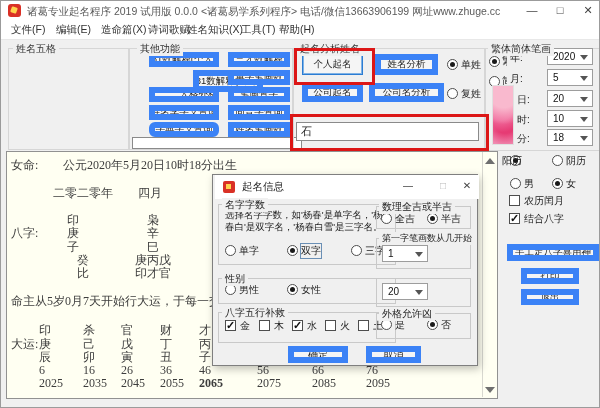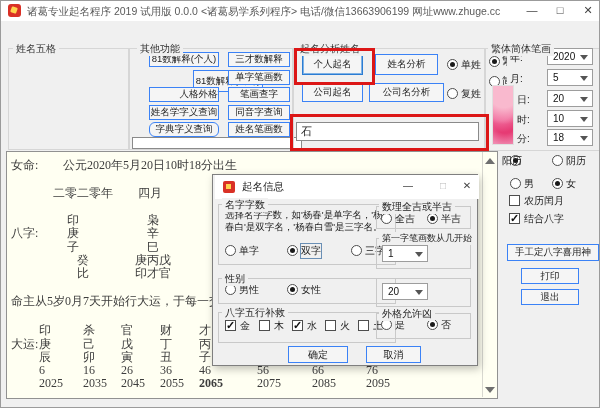--- a/index.html
+++ b/index.html
@@ -11,21 +11,21 @@
   .app-icon::after{content:"";position:absolute;left:3px;top:3px;width:6px;height:6px;background:#ffd24d;border-radius:1px;transform:rotate(20deg);}
   .title-text{position:absolute;left:26px;top:4px;font-size:10.5px;color:#5a5a5a;white-space:nowrap;}
   .wbtn{position:absolute;top:0;width:26px;height:20px;text-align:center;line-height:19px;font-size:11px;color:#444;}
   
   .menubar{position:absolute;left:0;top:20px;width:600px;height:18px;background:#ffffff;border-bottom:1px solid #e8e8e8;}
   .menu-item{position:absolute;top:2px;font-size:10.5px;color:#333;white-space:nowrap;}
   
   .groupbox{position:absolute;border:1px solid #d6d6d6;background:transparent;}
   .grouplabel{position:absolute;font-size:10px;color:#333;background:#f0f0f0;padding:0 3px;white-space:nowrap;z-index:2;}
   
-  .btn{position:absolute;background:#f5f5f5;border:1px solid #3b82f6;font-size:9.5px;color:#222;
+  .btn{position:absolute;background:#f5f5f5;border:6px solid #3b82f6;font-size:9.5px;color:#222;
     display:flex;align-items:center;justify-content:center;white-space:nowrap;box-sizing:border-box;overflow:hidden;}
   .btn.focus{border:1px solid #2b7cd3;box-shadow:inset 0 0 0 1px #7fb2e5;}
   
   .textbox{position:absolute;background:#ffffff;border:1px solid #8a8a8a;box-sizing:border-box;font-size:11px;color:#222;
     display:flex;align-items:center;padding-left:4px;font-family:"Liberation Serif",serif;}
   .combo{position:absolute;background:#ffffff;border:1px solid #9d9d9d;box-sizing:border-box;font-size:10px;color:#111;
     display:flex;align-items:center;padding-left:5px;}
   .combo .arrow{position:absolute;right:4px;top:6px;width:0;height:0;border:4px solid transparent;border-top:5px solid #555;}
   
   .radio{position:absolute;width:11px;height:11px;border:1px solid #4d4d4d;border-radius:50%;background:#fff;box-sizing:border-box;}
@@ -67,20 +67,29 @@
 <div id="screen">
 
   <div class="titlebar">
     <div class="app-icon"></div>
     <div class="title-text">诸葛专业起名程序 2019 试用版 0.0.0  &lt;诸葛易学系列程序&gt;  电话/微信13663906199 网址www.zhuge.cc</div>
     <div class="wbtn" style="left:518px;">—</div>
     <div class="wbtn" style="left:546px;">□</div>
     <div class="wbtn" style="left:574px;">✕</div>
   </div>
 
+  <div class="menubar">
+    <span class="menu-item" style="left:10px;">文件(F)</span>
+    <span class="menu-item" style="left:55px;">编辑(E)</span>
+    <span class="menu-item" style="left:100px;">造命篇(X)</span>
+    <span class="menu-item" style="left:147px;">诗词歌赋</span>
+    <span class="menu-item" style="left:186px;">姓名知识(X)</span>
+    <span class="menu-item" style="left:240px;">工具(T)</span>
+    <span class="menu-item" style="left:278px;">帮助(H)</span>
+  </div>
 
   <div class="groupbox" style="left:7px;top:47px;width:119px;height:100px;"></div>
   <span class="grouplabel" style="left:12px;top:41px;">姓名五格</span>
 
   <div class="groupbox" style="left:128px;top:47px;width:162px;height:100px;"></div>
   <span class="grouplabel" style="left:136px;top:41px;">其他功能</span>
   <div class="btn" style="left:148px;top:51px;width:70px;height:15px;">81数解释(个人)</div>
   <div class="btn" style="left:227px;top:51px;width:62px;height:15px;">三才数解释</div>
   <div class="btn" style="left:148px;top:69px;width:70px;height:22px;margin-left:44px;">81数解释(公司)</div>
   <div class="btn" style="left:227px;top:69px;width:62px;height:15px;">单字笔画数</div>

